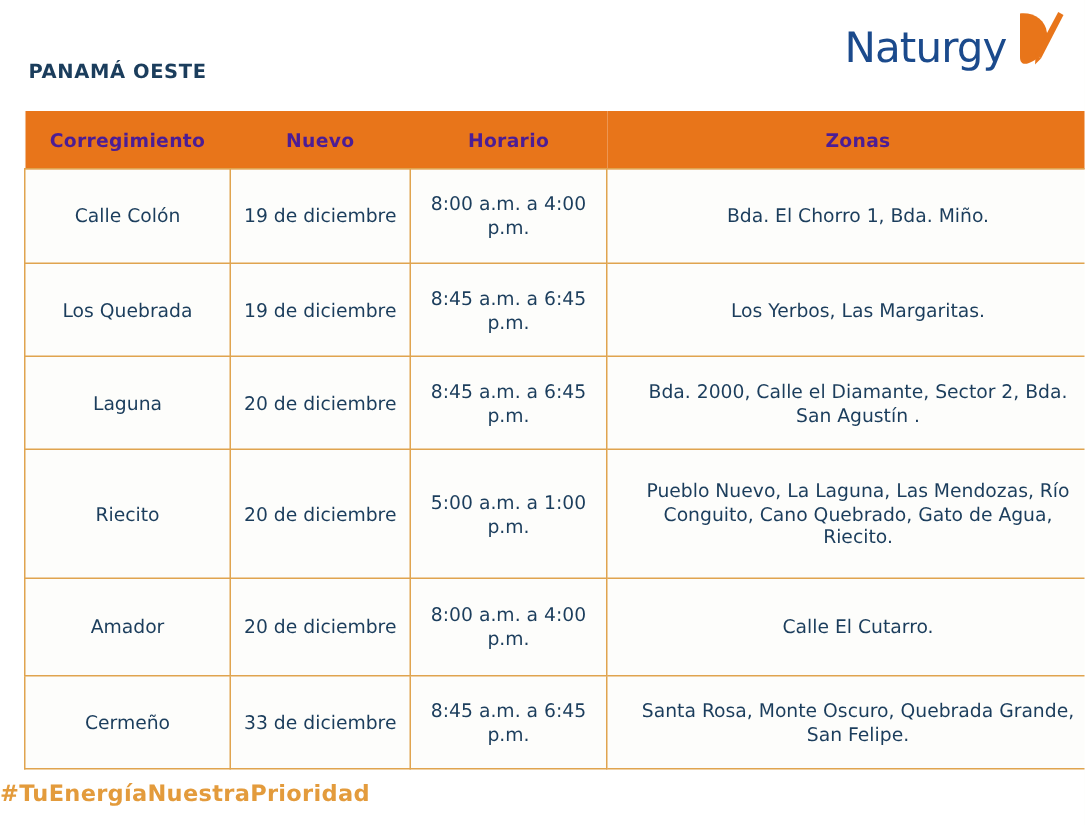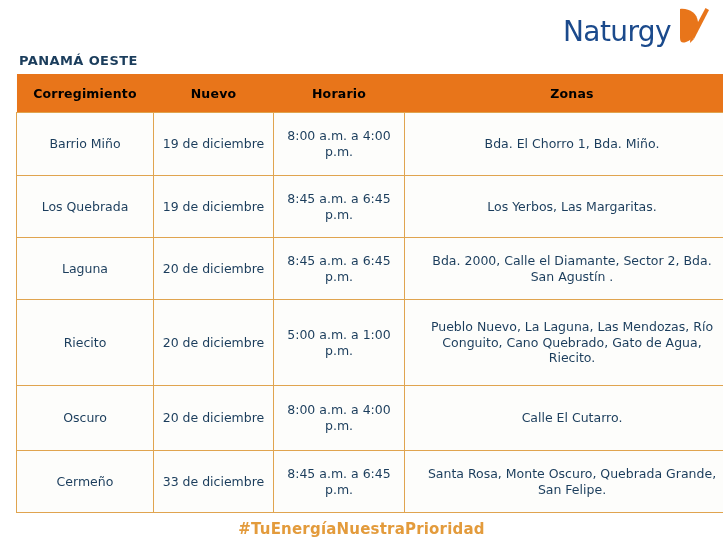--- a/index.html
+++ b/index.html
@@ -52,39 +52,38 @@
   
   .region-title {
     position: absolute;
     left: 19px;
     top: 41px;
     font-family: "DejaVu Sans", sans-serif;
     font-size: 13px;
     font-weight: bold;
     color: #1b3d5c;
     letter-spacing: 0.4px;
-    margin-top: 12px;
   }
 
   
   .table-wrap {
     position: absolute;
     left: 16px;
     top: 74px;
     width: 691px;
   }
   table.schedule {
     width: 691px;
     border-collapse: collapse;
     table-layout: fixed;
     background: #fdfdfb;
   }
   table.schedule th {
     background: #e8751a;
-    color: #000000;
+    color: #4c1d95;
     font-family: "DejaVu Sans", sans-serif;
     font-size: 12.5px;
     font-weight: bold;
     letter-spacing: 0.2px;
     height: 38px;
     padding: 0 4px;
     text-align: center;
     border: none;
   }
   table.schedule th.c-corregimiento { width: 129px; }
@@ -114,21 +113,20 @@
     padding-left: 16px;
     padding-right: 16px;
   }
 
   
   .footer-hashtag {
     position: absolute;
     left: 0;
     right: 0;
     top: 520px;
-    text-align: center;
     font-family: "DejaVu Sans", sans-serif;
     font-size: 15px;
     font-weight: bold;
     color: #e39b3c;
     letter-spacing: 0.2px;
   }
 </style>
 </head>
 <body>
 
@@ -150,21 +148,21 @@
       <thead>
         <tr>
           <th class="c-corregimiento">Corregimiento</th>
           <th class="c-fecha">Nuevo</th>
           <th class="c-horario">Horario</th>
           <th class="c-zonas">Zonas</th>
         </tr>
       </thead>
       <tbody>
         <tr class="r-0">
-          <td class="cell-corregimiento">Barrio Miño</td>
+          <td class="cell-corregimiento">Calle Colón</td>
           <td class="cell-fecha">19 de diciembre</td>
           <td class="cell-horario">8:00 a.m. a 4:00 p.m.</td>
           <td class="cell-zonas">Bda. El Chorro 1, Bda. Miño.</td>
         </tr>
         <tr class="r-1">
           <td class="cell-corregimiento">Los Quebrada</td>
           <td class="cell-fecha">19 de diciembre</td>
           <td class="cell-horario">8:45 a.m. a 6:45 p.m.</td>
           <td class="cell-zonas">Los Yerbos, Las Margaritas.</td>
         </tr>
@@ -174,21 +172,21 @@
           <td class="cell-horario">8:45 a.m. a 6:45 p.m.</td>
           <td class="cell-zonas">Bda. 2000, Calle el Diamante, Sector 2, Bda. San Agustín .</td>
         </tr>
         <tr class="r-3">
           <td class="cell-corregimiento">Riecito</td>
           <td class="cell-fecha">20 de diciembre</td>
           <td class="cell-horario">5:00 a.m. a 1:00 p.m.</td>
           <td class="cell-zonas">Pueblo Nuevo, La Laguna, Las Mendozas, Río Conguito, Cano Quebrado, Gato de Agua, Riecito.</td>
         </tr>
         <tr class="r-4">
-          <td class="cell-corregimiento">Oscuro</td>
+          <td class="cell-corregimiento">Amador</td>
           <td class="cell-fecha">20 de diciembre</td>
           <td class="cell-horario">8:00 a.m. a 4:00 p.m.</td>
           <td class="cell-zonas">Calle El Cutarro.</td>
         </tr>
         <tr class="r-5">
           <td class="cell-corregimiento">Cermeño</td>
           <td class="cell-fecha">33 de diciembre</td>
           <td class="cell-horario">8:45 a.m. a 6:45 p.m.</td>
           <td class="cell-zonas">Santa Rosa, Monte Oscuro, Quebrada Grande, San Felipe.</td>
         </tr>

